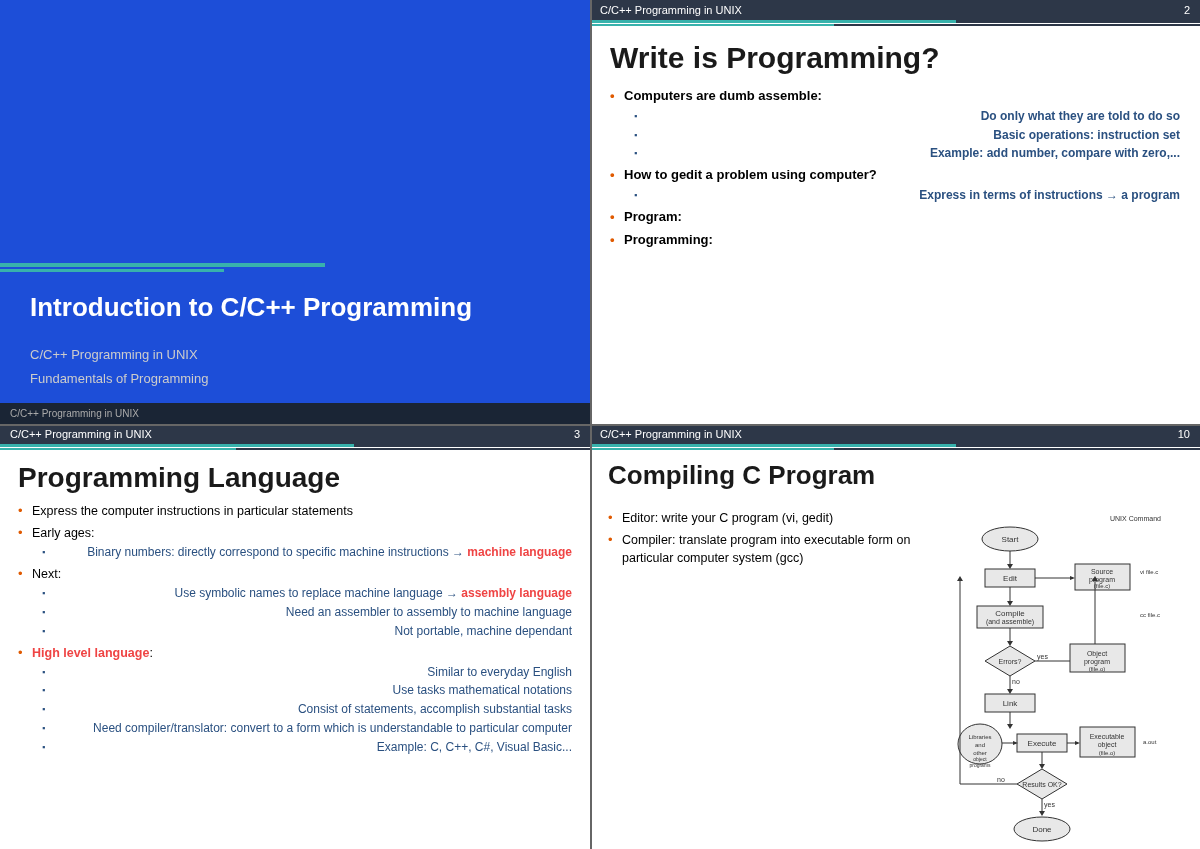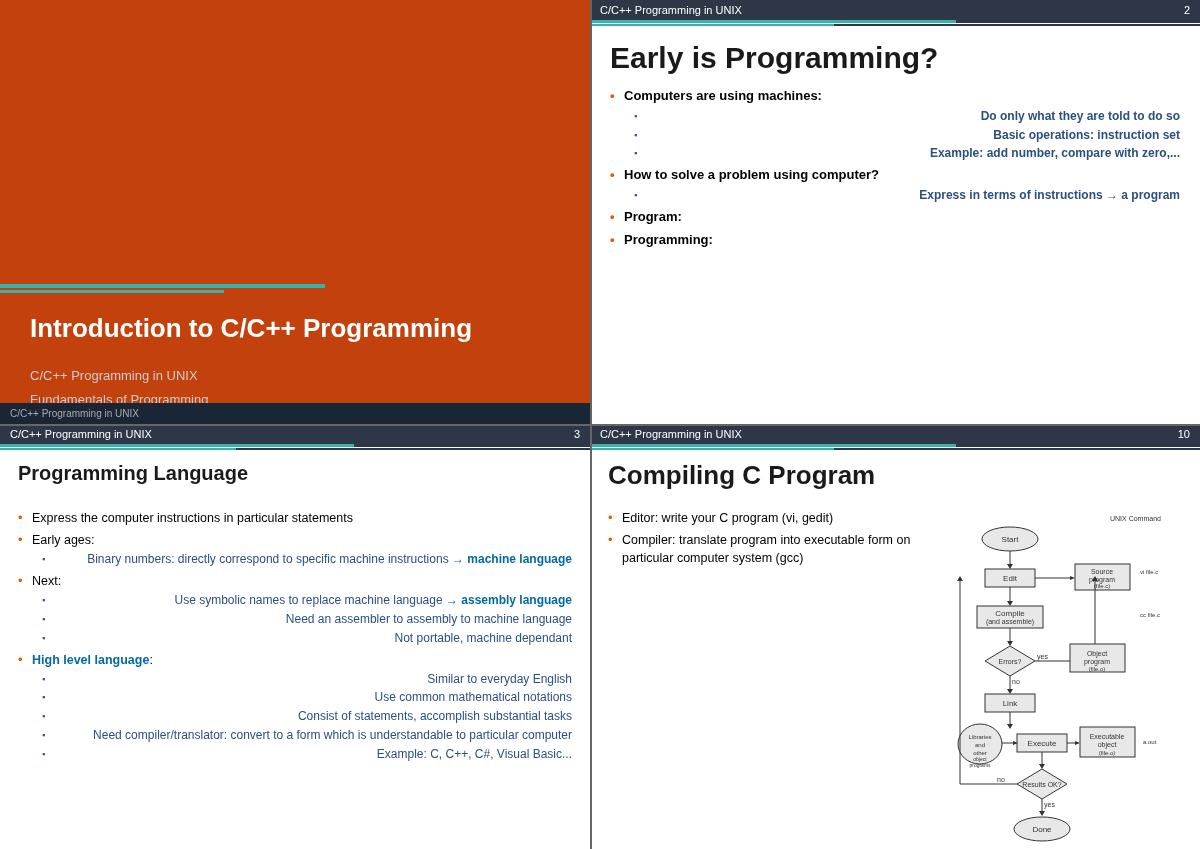--- a/index.html
+++ b/index.html
@@ -16,25 +16,25 @@
     
     .slide {
       position: relative;
       overflow: hidden;
     }
 
     
     .slide-intro {
       width: 590px;
       height: 424px;
-      background: #c2410c;
+      background: #1d4ed8;
       display: flex;
       flex-direction: column;
       justify-content: flex-end;
-      padding-bottom: 13px;
+      padding-bottom: 34px;
     }
 
     .slide-intro h1 {
       color: white;
       font-size: 26px;
       font-weight: bold;
       padding: 0 30px;
       margin-bottom: 20px;
       font-family: Arial, sans-serif;
     }
@@ -106,24 +106,24 @@
       flex-direction: column;
     }
 
     .slide-lang .content {
       padding: 12px 18px 8px 18px;
       flex: 1;
       overflow: hidden;
     }
 
     .slide-lang h2 {
-      font-size: 20px;
+      font-size: 28px;
       font-weight: bold;
       color: #1a1a1a;
-      margin-bottom: 24px;
+      margin-bottom: 8px;
       font-family: Arial, sans-serif;
     }
 
     
     .slide-compile {
       width: 610px;
       height: 425px;
       background: white;
       display: flex;
       flex-direction: column;
@@ -189,21 +189,21 @@
     }
 
     ul.sub-list > li::before {
       content: '▪';
       position: absolute;
       left: 0;
       font-size: 9px;
       top: 2px;
     }
 
-    .red-text { color: #0369a1; font-weight: bold; }
+    .red-text { color: #ef4444; font-weight: bold; }
     .algorithm-text { color: #cc0000; font-weight: bold; }
 
     .compile-left {
       flex: 1;
     }
 
     .compile-right {
       width: 230px;
       position: relative;
       flex-shrink: 0;
@@ -227,32 +227,32 @@
 </div>
 
 <div class="slide slide-prog">
   <div class="slide-header">
     <span>C/C++ Programming in UNIX</span>
     <span class="slide-num">2</span>
   </div>
   <div class="slide-header-teal"></div>
   <div class="slide-header-teal2"></div>
   <div class="content">
-    <h2>Early is Programming?</h2>
+    <h2>Write is Programming?</h2>
     <ul class="main-list">
       <li class="bold-item">
-        <span>Computers are using machines:</span>
+        <span>Computers are dumb assemble:</span>
         <ul class="sub-list">
           <li>Do only what they are told to do so</li>
           <li>Basic operations: instruction set</li>
           <li>Example: add number, compare with zero,...</li>
         </ul>
       </li>
       <li class="bold-item">
-        <span>How to solve a problem using computer?</span>
+        <span>How to gedit a problem using computer?</span>
         <ul class="sub-list">
           <li>Express in terms of instructions → a program</li>
         </ul>
       </li>
       <li class="bold-item">
         <span>Program:</span>
       </li>
       <li class="bold-item">
         <span>Programming:</span>
       </li>
@@ -282,21 +282,21 @@
         <ul class="sub-list">
           <li>Use symbolic names to replace machine language → <span class="red-text">assembly language</span></li>
           <li>Need an assembler to assembly to machine language</li>
           <li>Not portable, machine dependant</li>
         </ul>
       </li>
       <li>
         <span class="red-text">High level language</span>:
         <ul class="sub-list">
           <li>Similar to everyday English</li>
-          <li>Use common mathematical notations</li>
+          <li>Use tasks mathematical notations</li>
           <li>Consist of statements, accomplish substantial tasks</li>
           <li>Need compiler/translator: convert to a form which is understandable to particular computer</li>
           <li>Example: C, C++, C#, Visual Basic...</li>
         </ul>
       </li>
     </ul>
   </div>
 </div>
 
 <div class="slide slide-compile">

